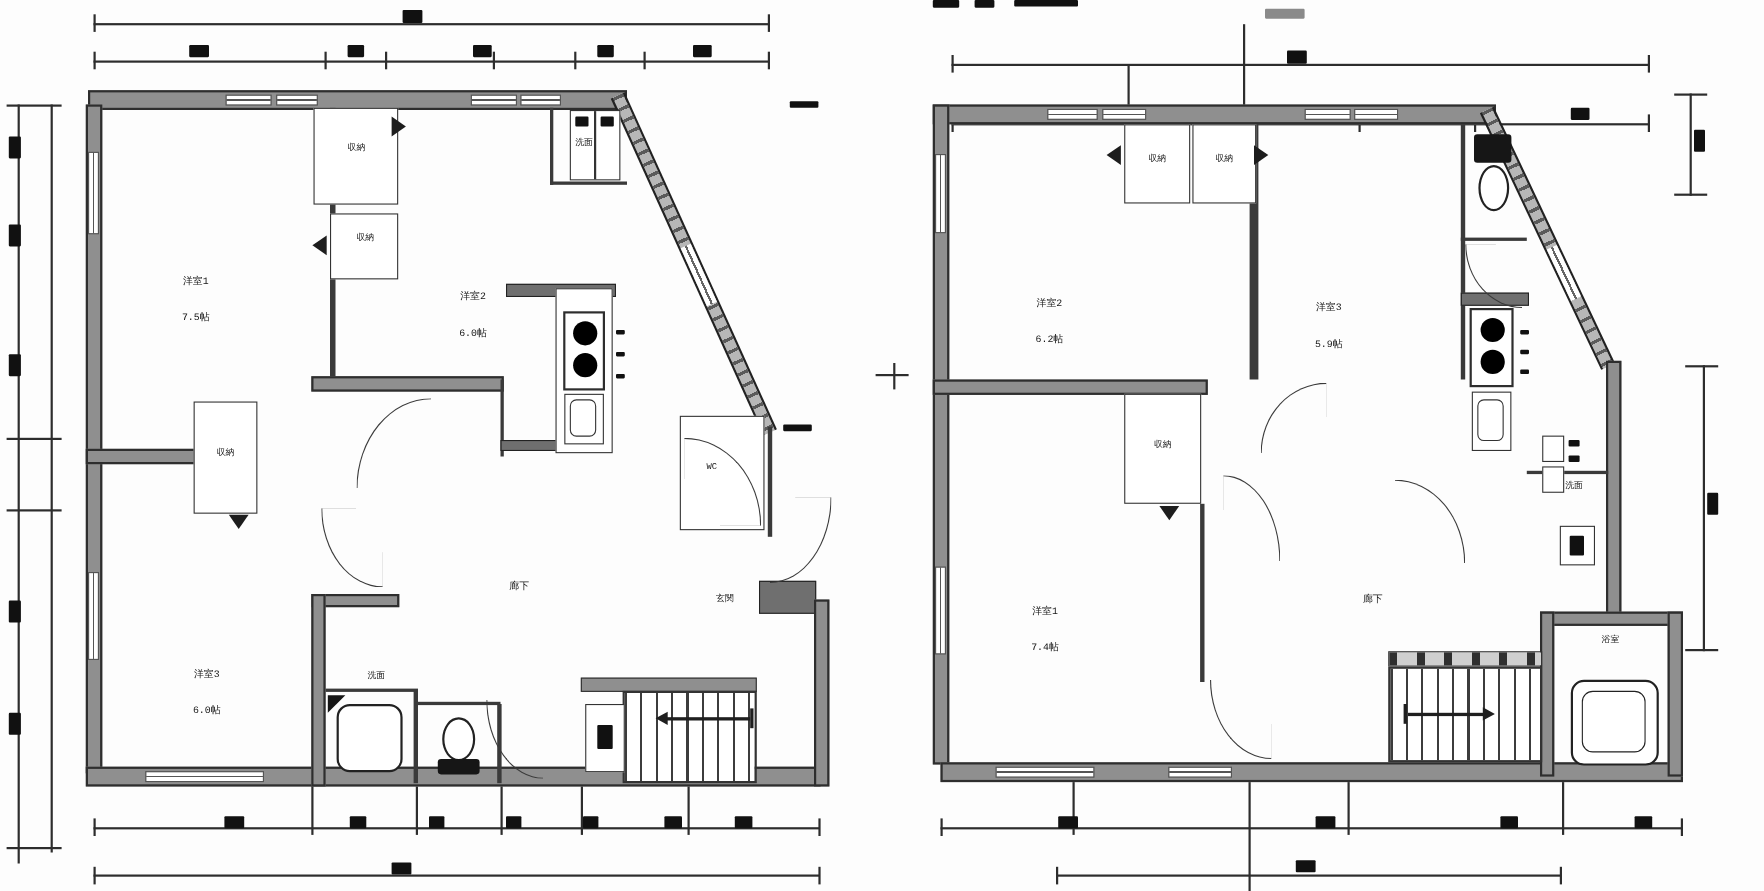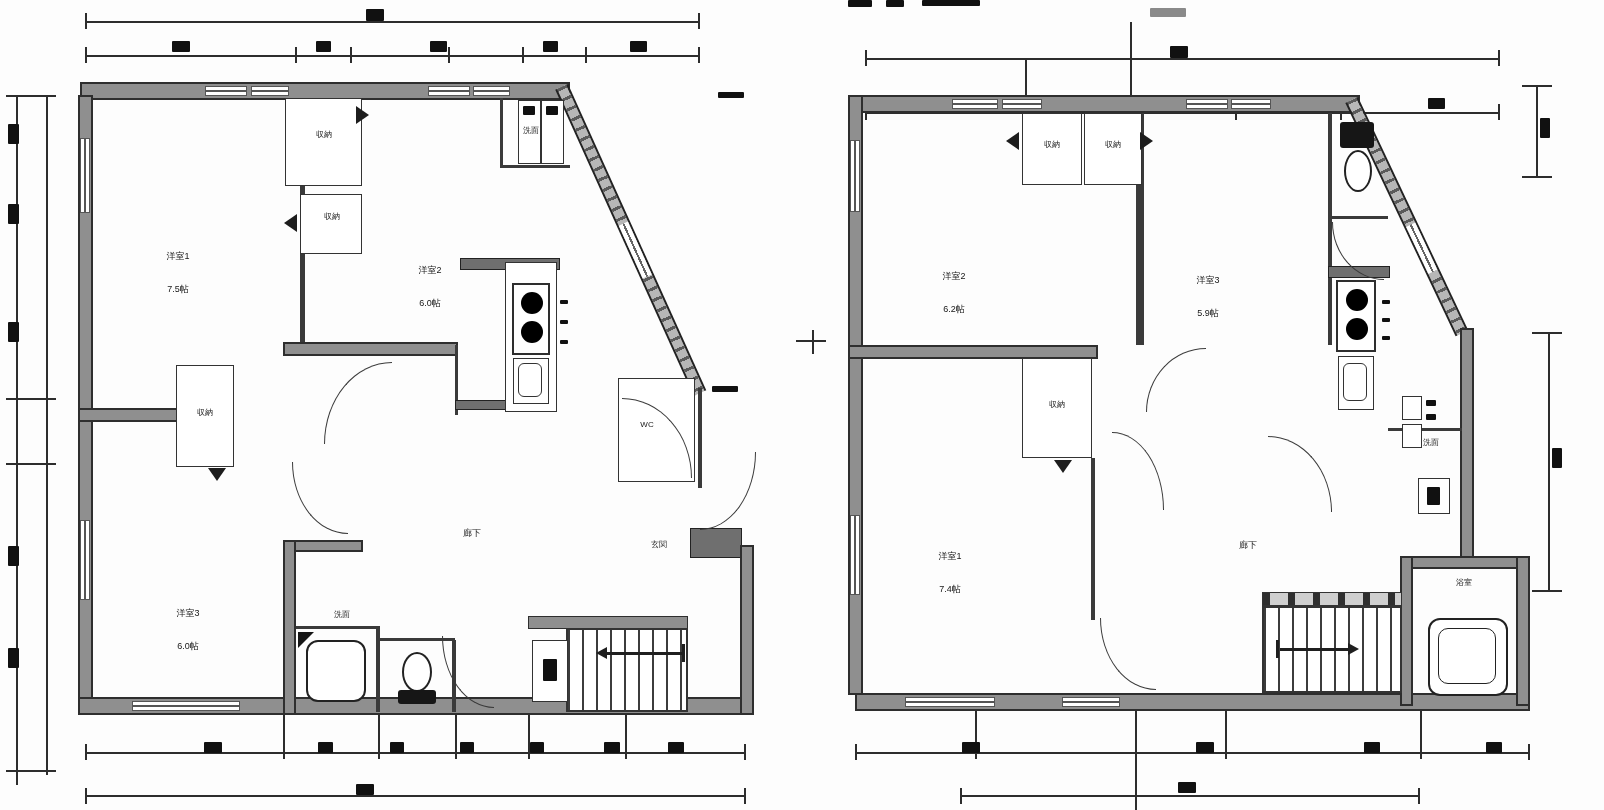--- a/index.html
+++ b/index.html
@@ -1,18 +1,18 @@
 <!DOCTYPE html>
 <html><head>
 <meta charset="utf-8">
 <style>
   html,body{margin:0;padding:0;background:#fff;}
   *{box-sizing:border-box;}
   #canvas{position:relative;width:1604px;height:810px;background:#fdfdfd;overflow:hidden;
-          font-family:Liberation Sans, sans-serif;}
+          font-family:Liberation Mono, monospace;}
   .abs{position:absolute;}
   
   .w{position:absolute;background:#8f8f8f;border:2px solid #2e2e2e;}
   .wd{position:absolute;background:#6f6f6f;border:1px solid #222;}
   .wt{position:absolute;background:#3a3a3a;}
   .ln{position:absolute;background:#3a3a3a;}
   
   .winh{position:absolute;background:linear-gradient(#fff 40%,#555 40%,#555 60%,#fff 60%);border:1px solid #555;}
   .winv{position:absolute;background:linear-gradient(90deg,#fff 40%,#555 40%,#555 60%,#fff 60%);border:1px solid #555;}
   

